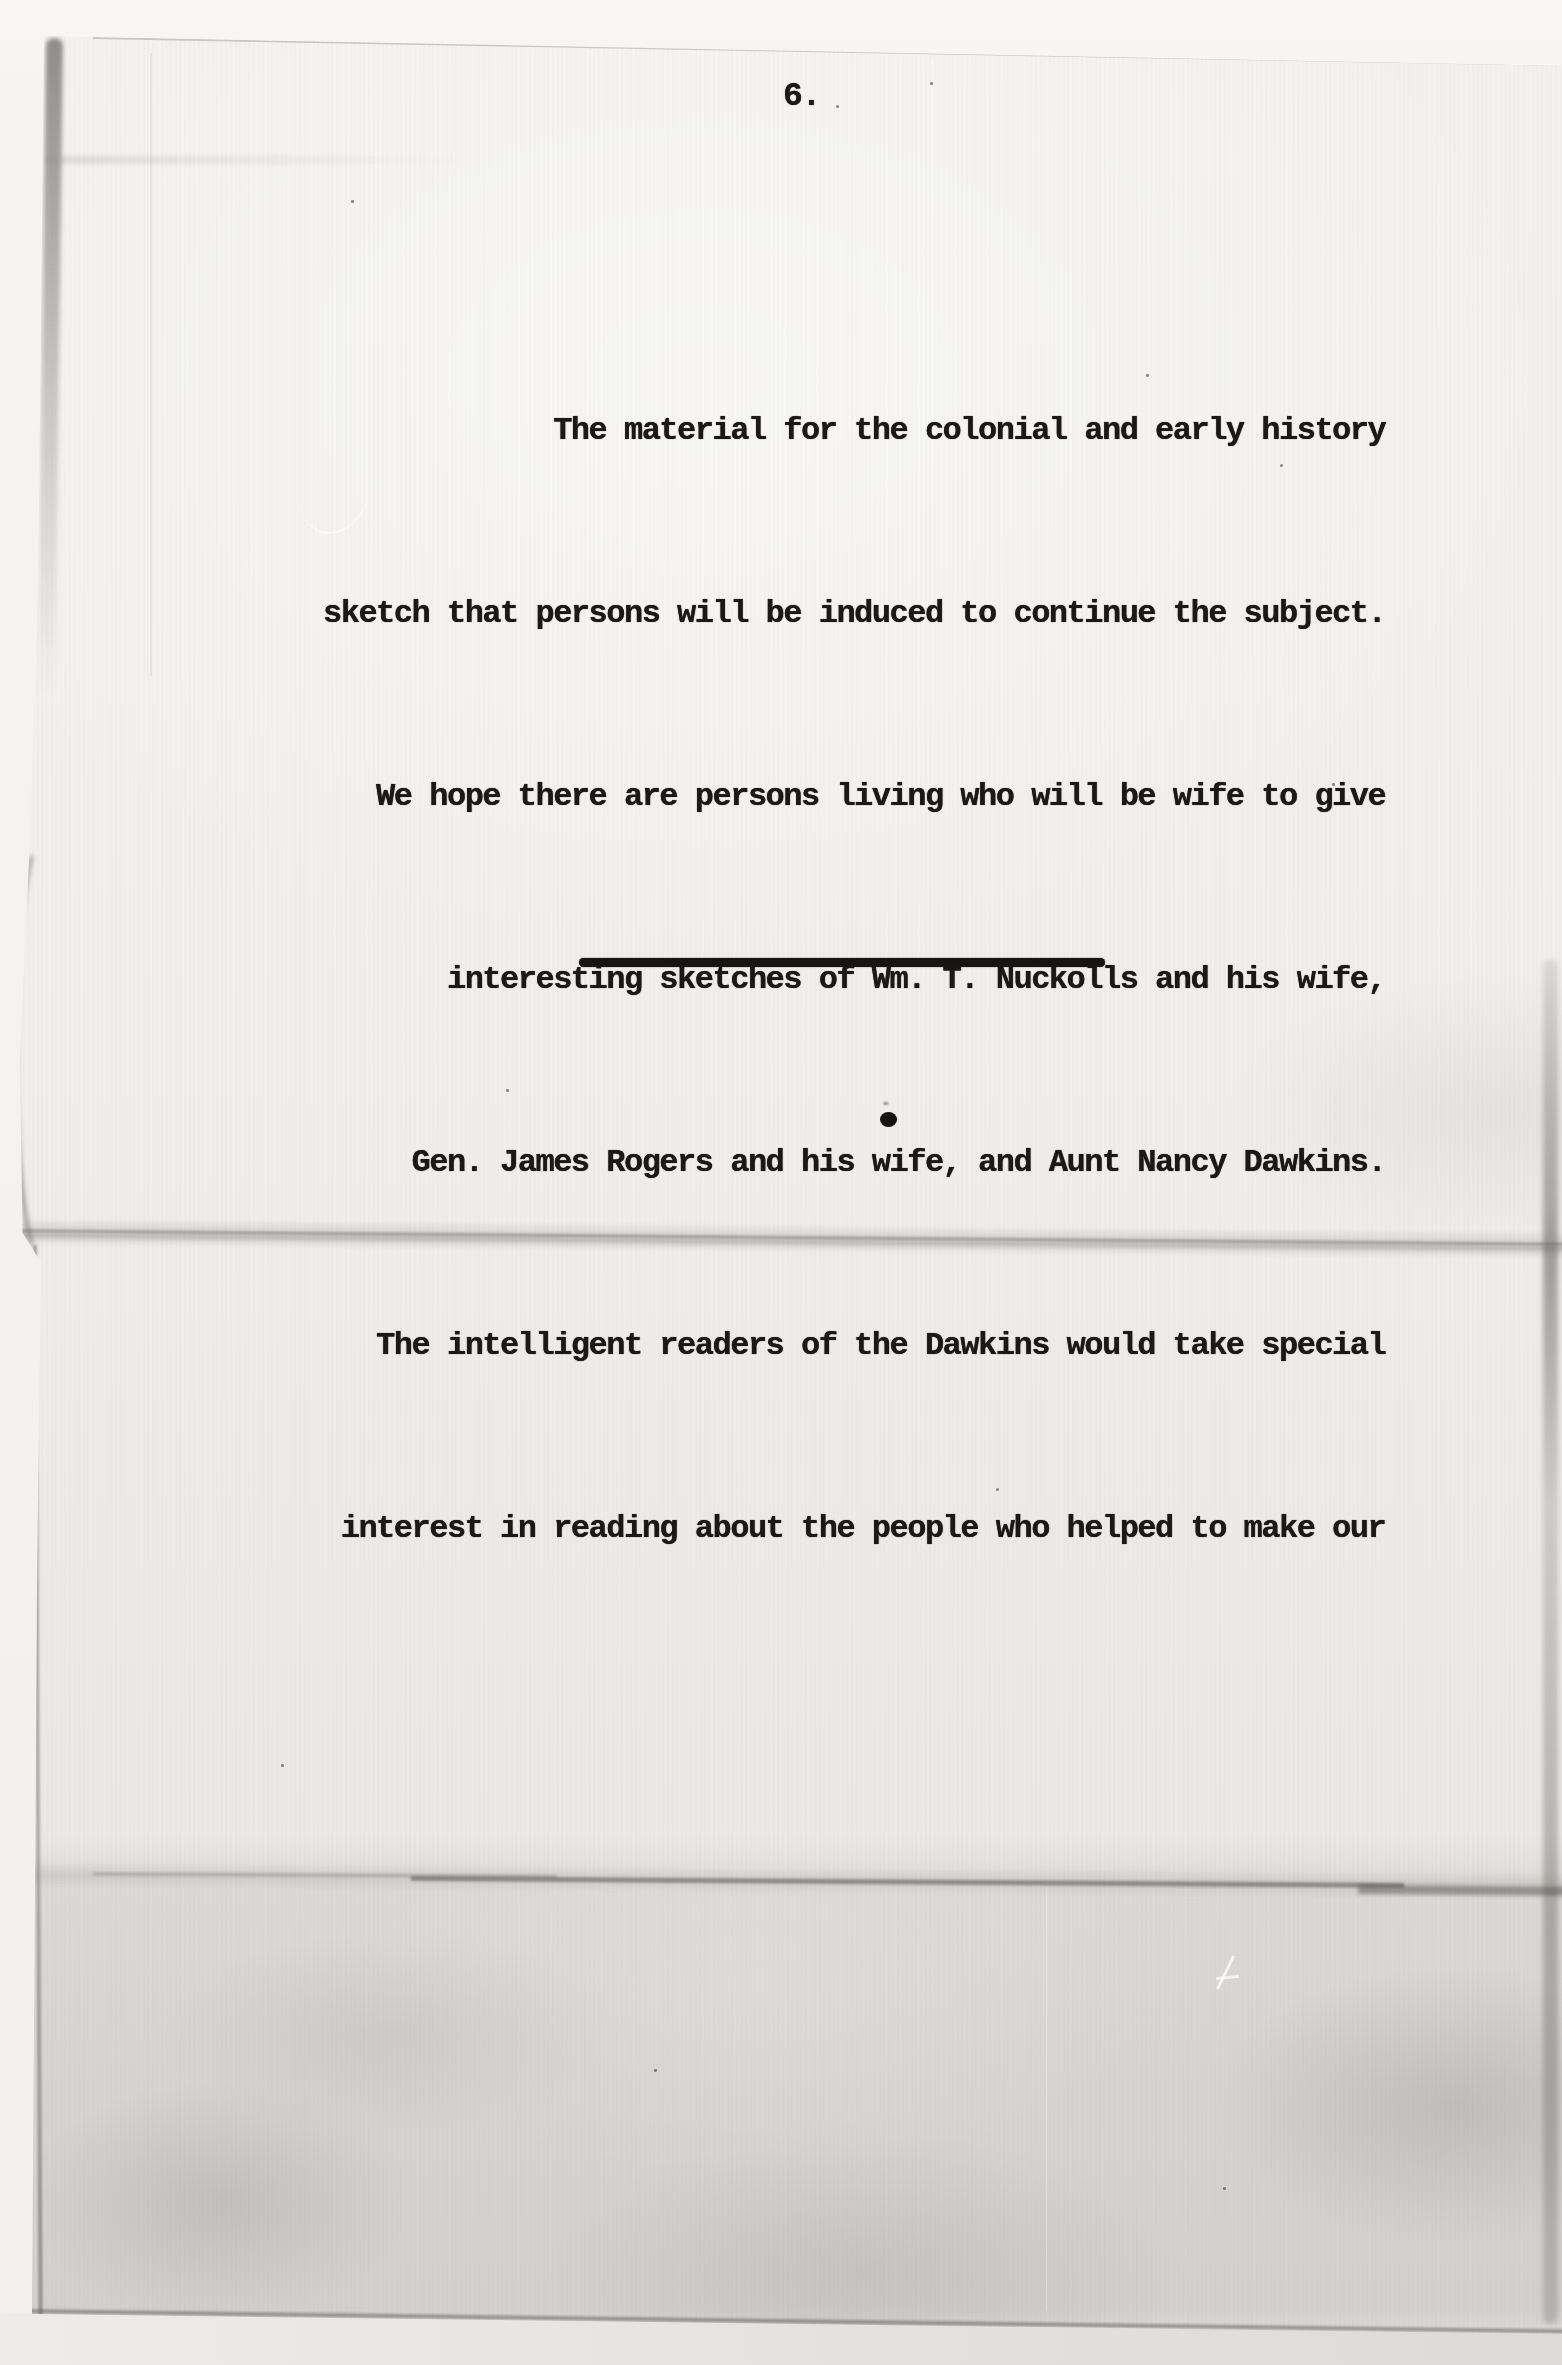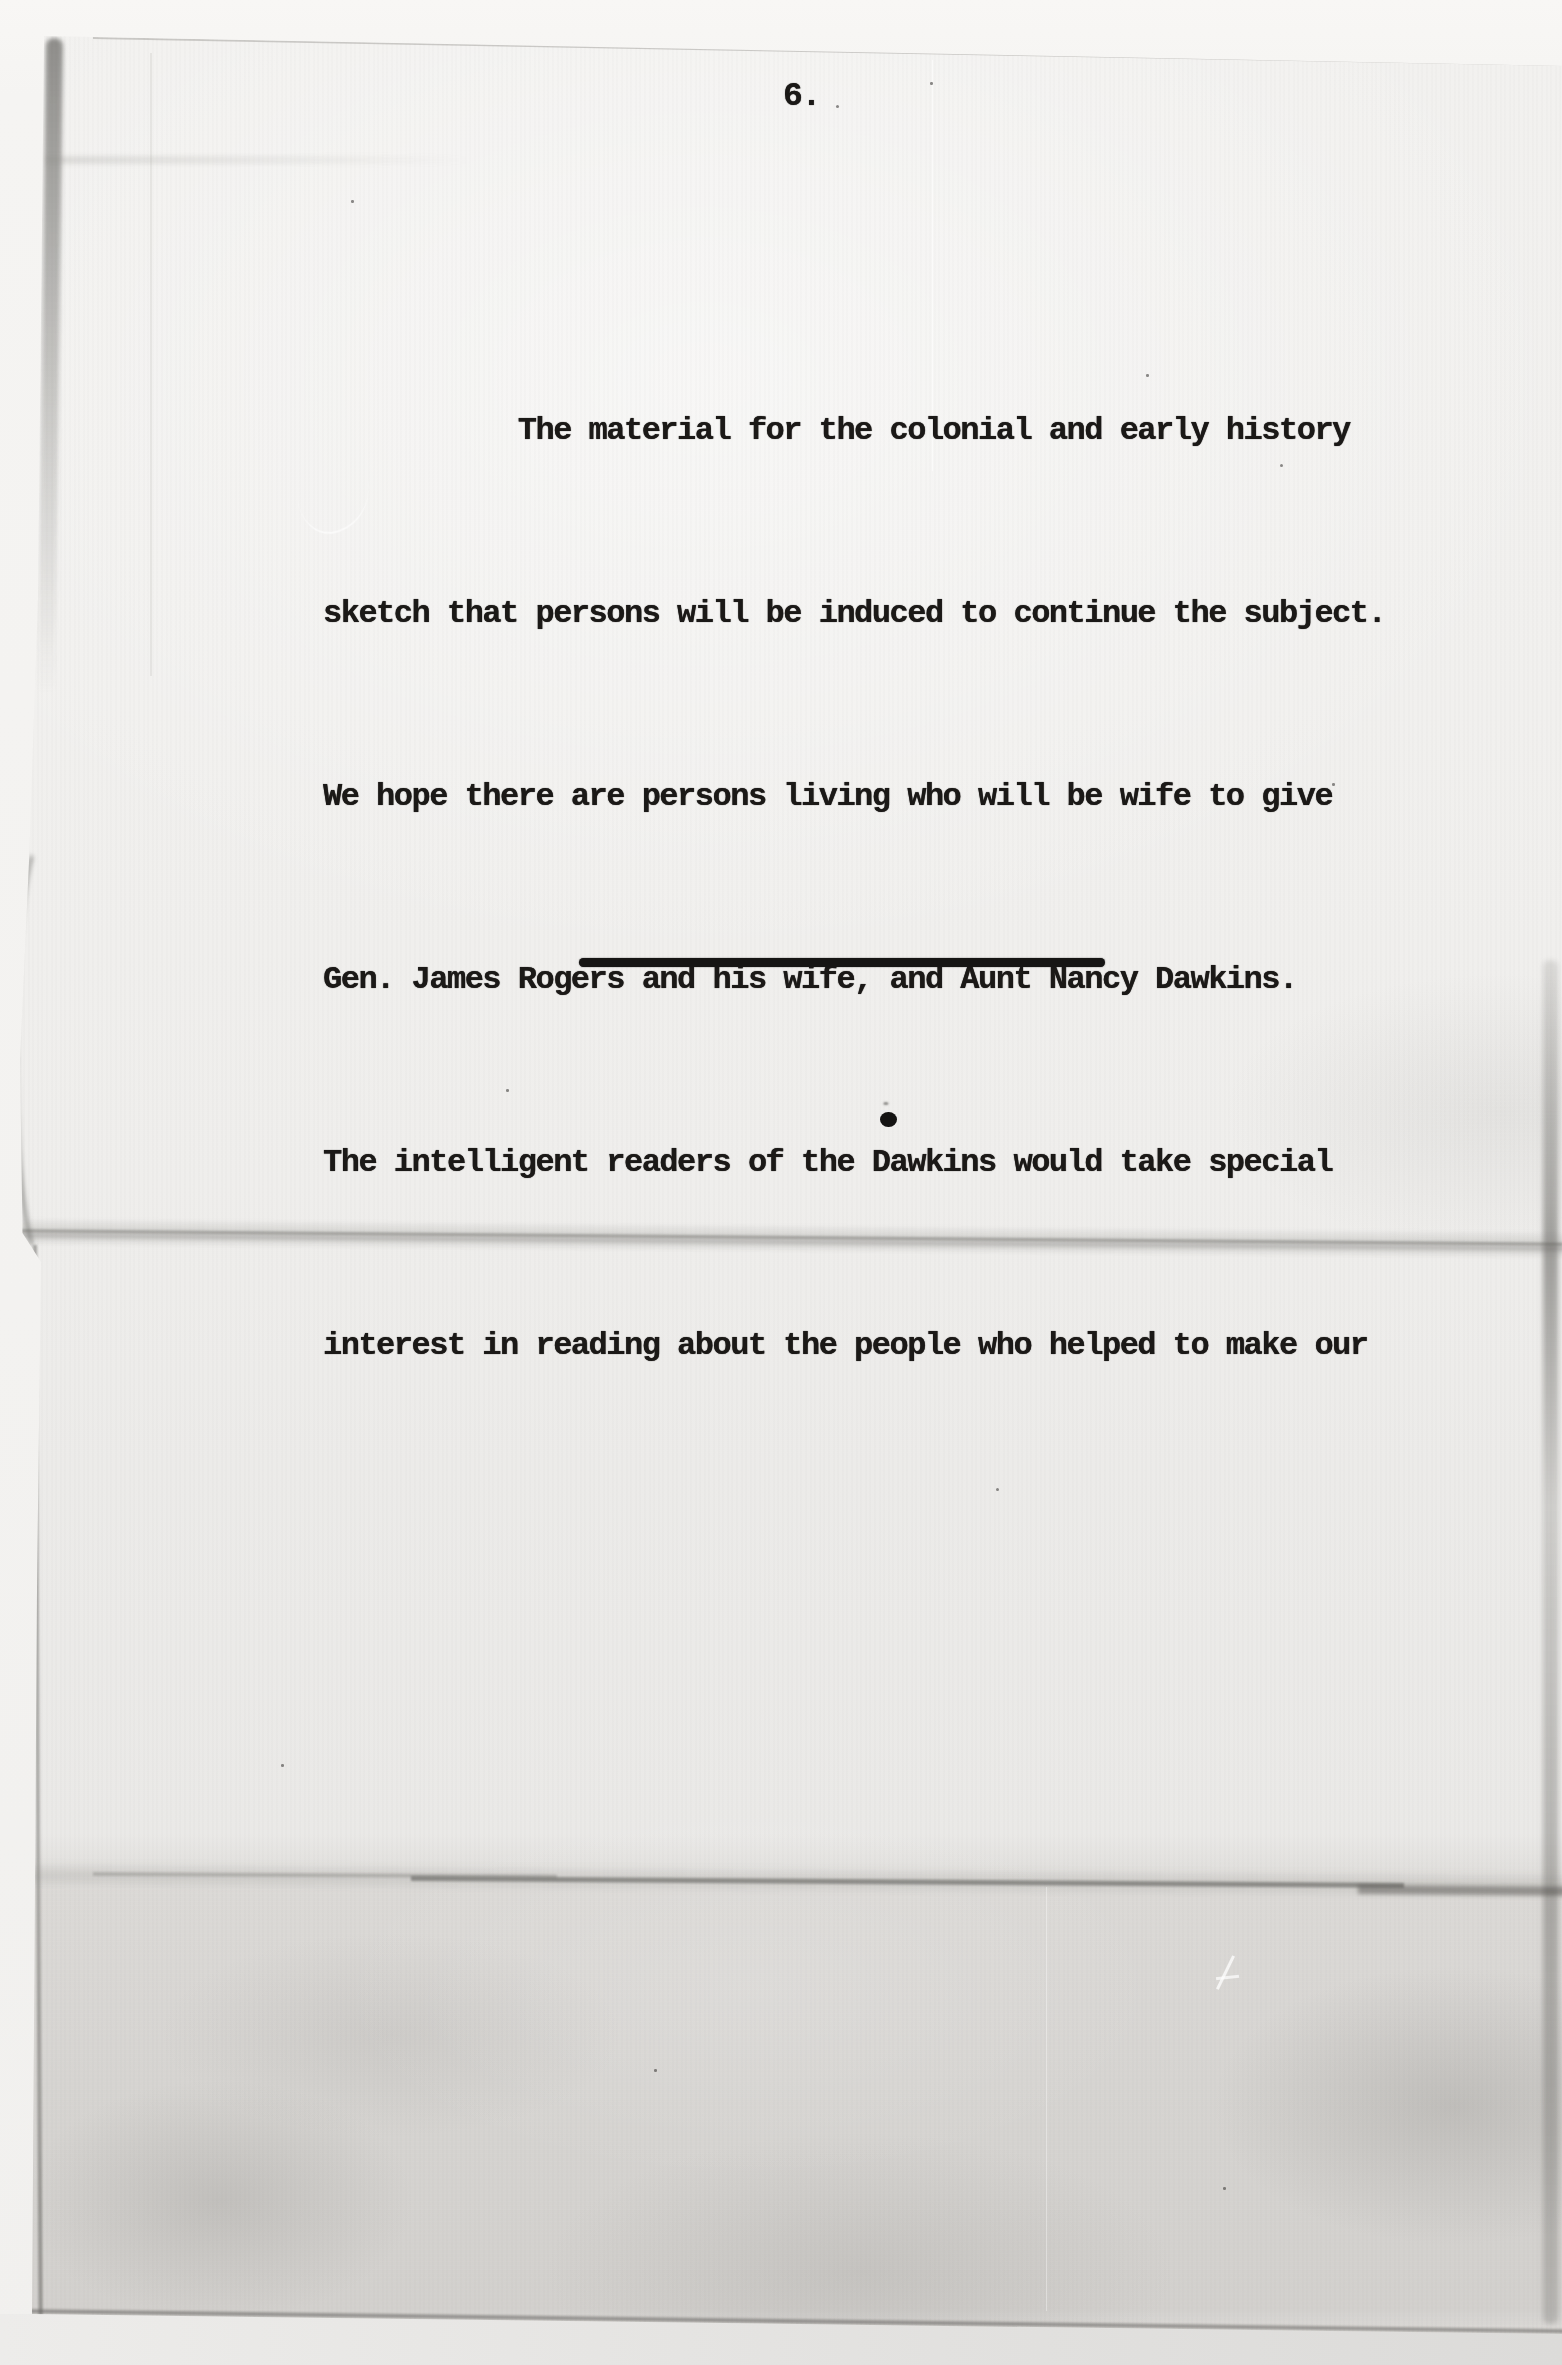--- a/index.html
+++ b/index.html
@@ -98,21 +98,21 @@
     border-radius:40%;transform:rotate(-12deg);filter:blur(0.3px);}
   #edge-mark-small{left:5.3px;top:507px;width:6.6px;height:10.6px;background:rgba(120,119,115,0.5);
     border-radius:50%;transform:rotate(15deg);filter:blur(0.7px);}
   
   .type{
     position:absolute;color:#1b1917;font-weight:700;
     text-shadow:0 0 1px rgba(22,20,18,0.85),0.3px 0.3px 0 rgba(22,20,18,0.35);
     filter:blur(0.2px);white-space:pre;
   }
   #page-number{left:783px;top:78px;font-size:33px;letter-spacing:-1.3px;}
-  #paragraph{left:323px;top:278px;font-size:32px;line-height:61px;letter-spacing:-1.5px;}
+  #paragraph{left:323px;top:278px;font-size:32px;line-height:61px;letter-spacing:-1.5px;text-align:right;}
   #closing-rule{
     position:absolute;left:579px;top:958px;width:526px;height:9.3px;
     background:#161514;border-radius:4.6px;filter:blur(0.4px);
     box-shadow:0 0 1.3px rgba(20,20,18,0.8);
   }
   #ink-dot{
     position:absolute;left:880px;top:1112px;width:16.6px;height:15.2px;
     background:#141312;border-radius:50%;filter:blur(0.3px);
     box-shadow:-2.6px -16px 2px -6px rgba(60,58,55,0.55);
   }
@@ -161,20 +161,21 @@
     <div class="fleck" style="left:654px;top:2069px;width:2.6px;height:2.6px"></div>
     <div class="fleck" style="left:1223px;top:2187px;width:2.6px;height:2.6px"></div>
     <div class="fleck" style="left:738px;top:599px;width:2px;height:2px"></div>
 
     <div class="type" id="page-number">6.</div>
 
     <div class="type" id="paragraph">
       <div>           The material for the colonial and early history</div>
       <div>sketch that persons will be induced to continue the subject.</div>
       <div>We hope there are persons living who will be wife to give</div>
+      <div>interesting sketches of Wm. T. Nuckolls and his wife,</div>
       <div>Gen. James Rogers and his wife, and Aunt Nancy Dawkins.</div>
       <div>The intelligent readers of the Dawkins would take special</div>
       <div>interest in reading about the people who helped to make our</div>
     </div>
 
     <div id="closing-rule"></div>
     <div id="ink-dot"></div>
   </div>
 </div>
 

